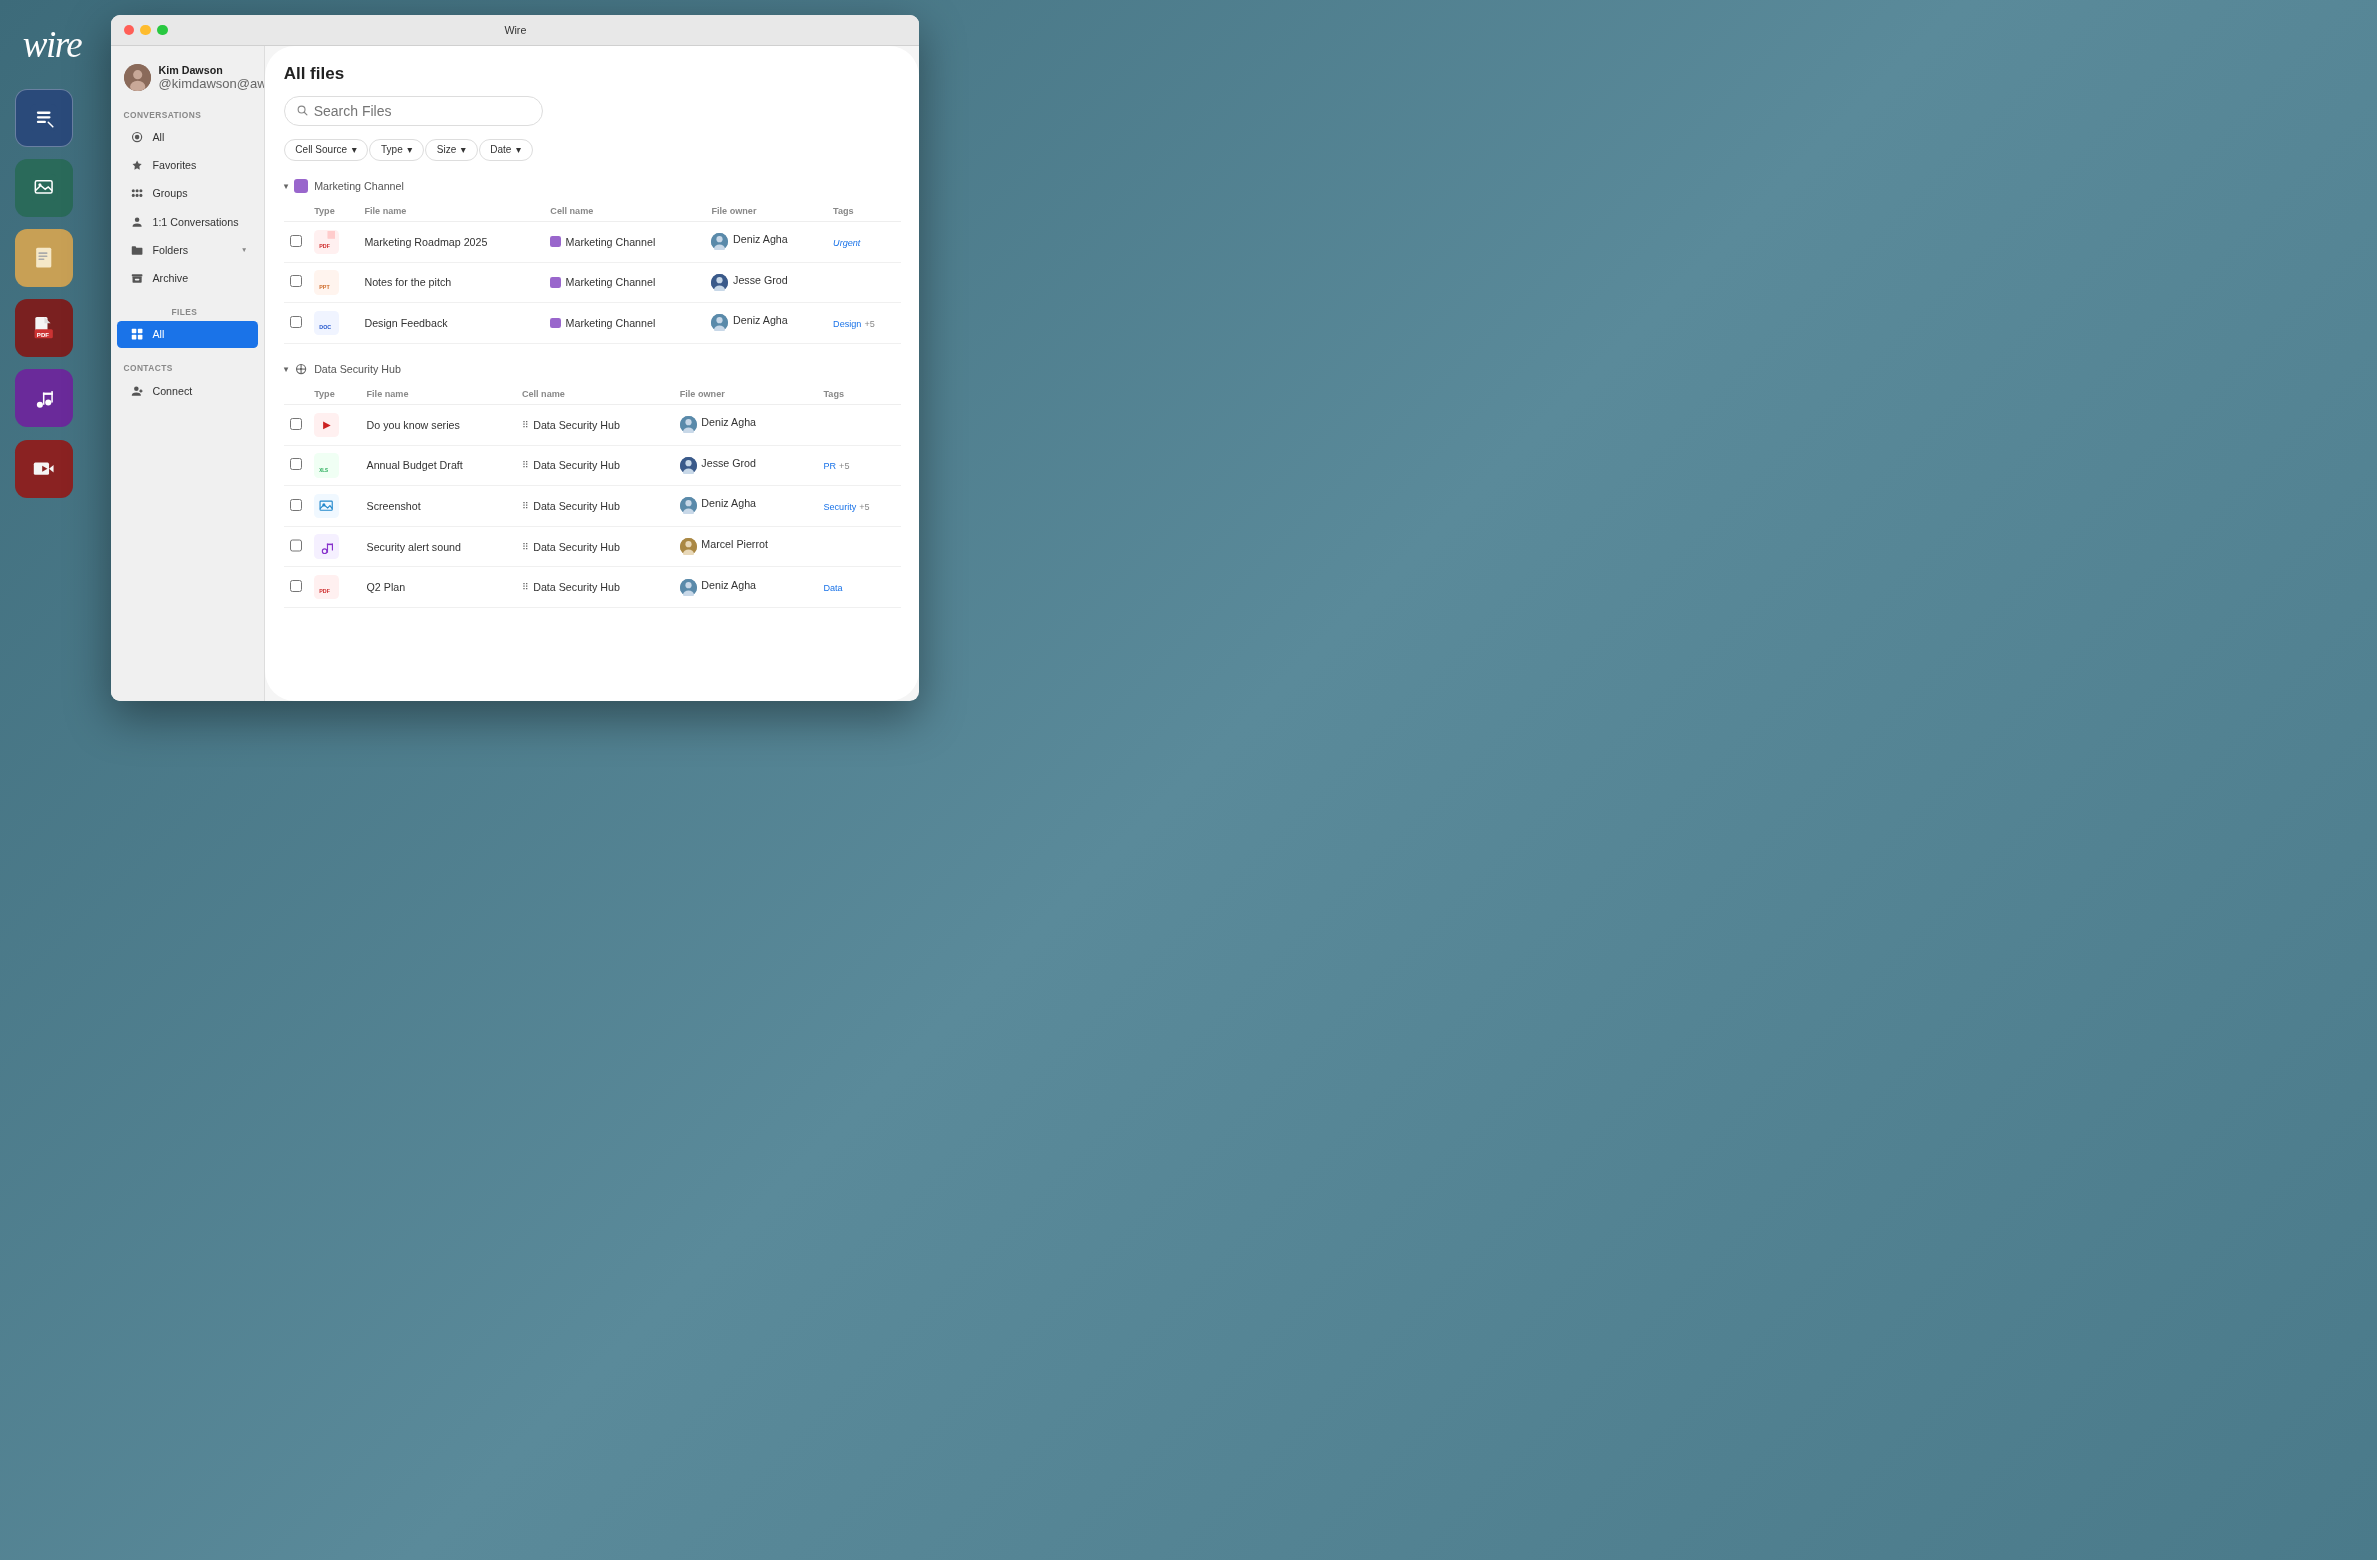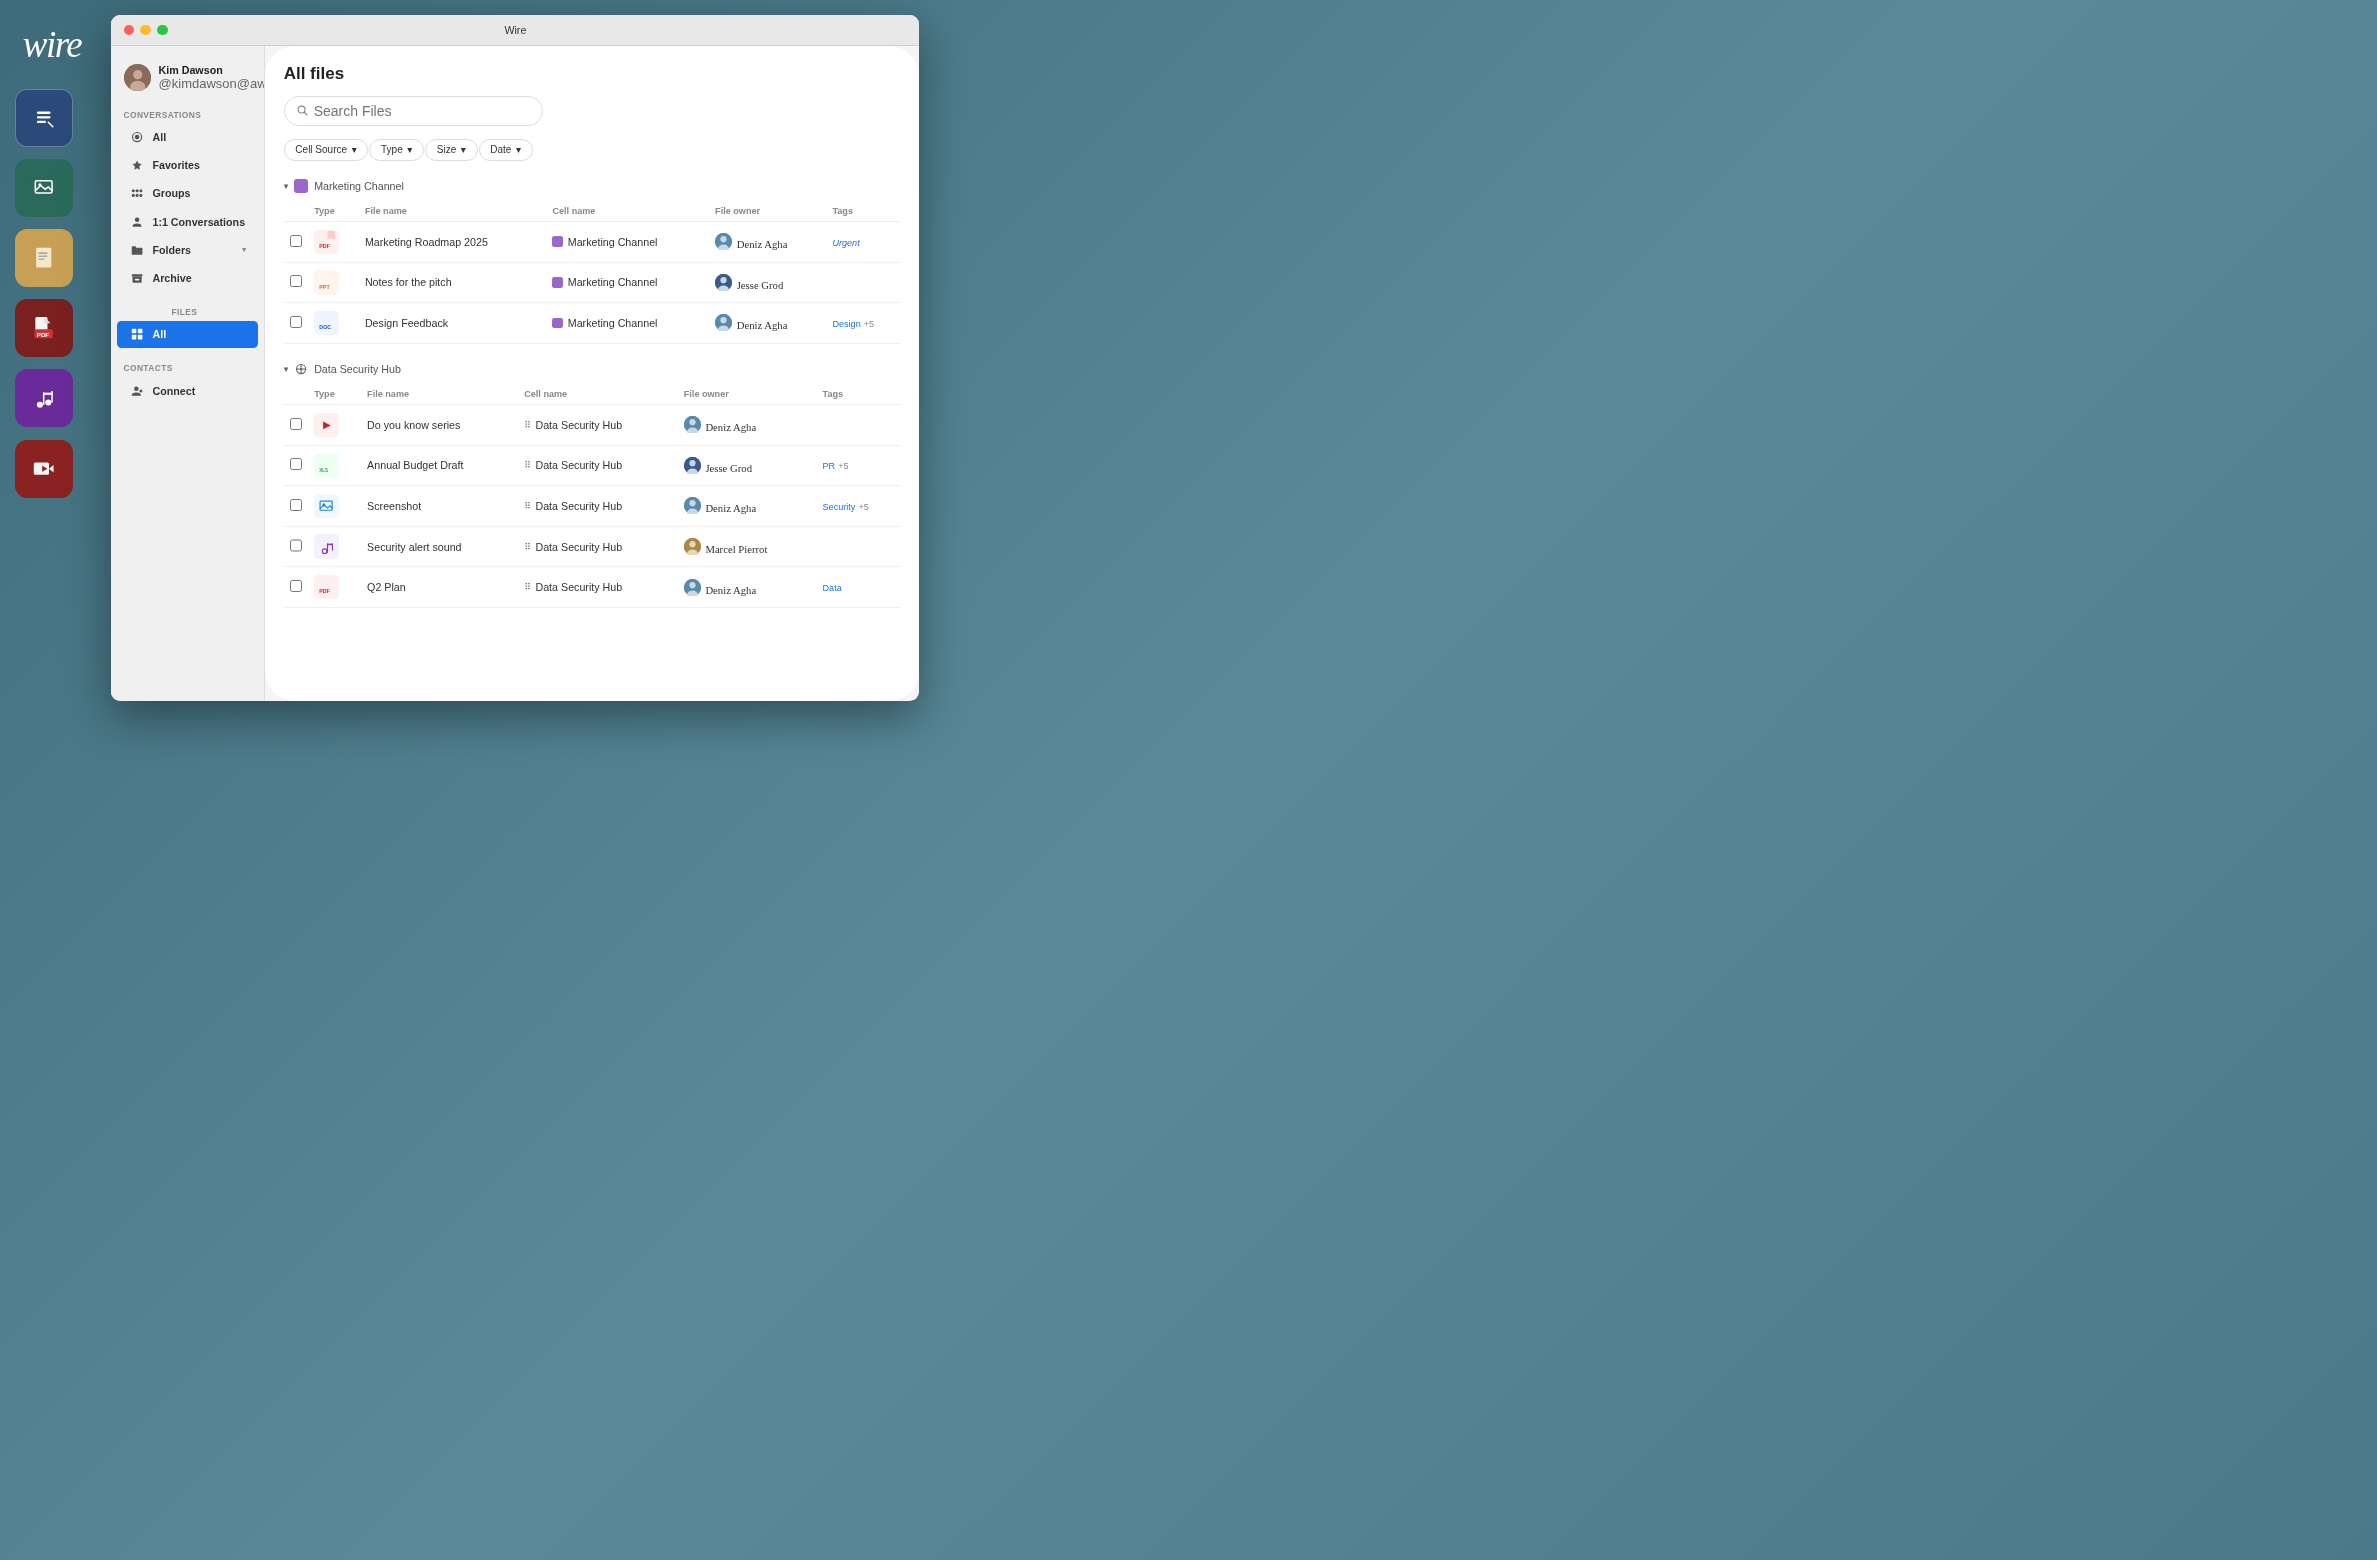--- a/index.html
+++ b/index.html
@@ -156,21 +156,20 @@
     .nav-item {
       display: flex;
       align-items: center;
       padding: 6.1px 12.2px;
       gap: 7.6px;
       cursor: pointer;
       font-size: 10.7px;
       color: #333;
       border-radius: 4.6px;
       margin: 0.8px 6.1px;
-      font-weight: bold;
     }
 
     .nav-item.active {
       background: #1a73e8;
       color: white;
     }
 
     .nav-icon {
       width: 15.2px;
       height: 15.2px;
@@ -321,23 +320,22 @@
     .file-type-aud { background: #f5f0ff; color: #8833cc; }
 
     .cell-info {
       display: flex;
       align-items: center;
       gap: 4.6px;
     }
 
     .owner-info {
       display: flex;
-      align-items: flex-end;
+      align-items: flex-start;
       gap: 4.6px;
-      font-family: Liberation Serif, serif;
     }
 
     .owner-avatar {
       width: 17px;
       height: 17px;
       border-radius: 50%;
       font-size: 7.6px;
       display: flex;
       align-items: center;
       justify-content: center;

